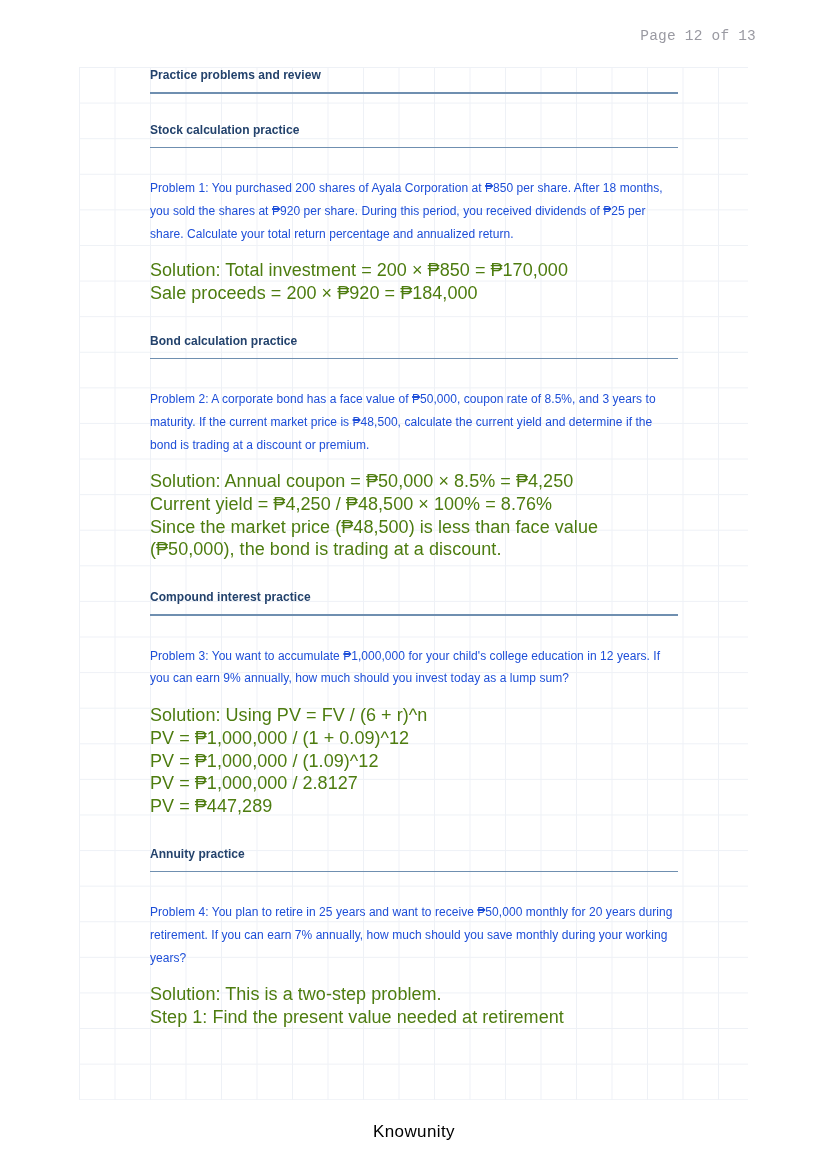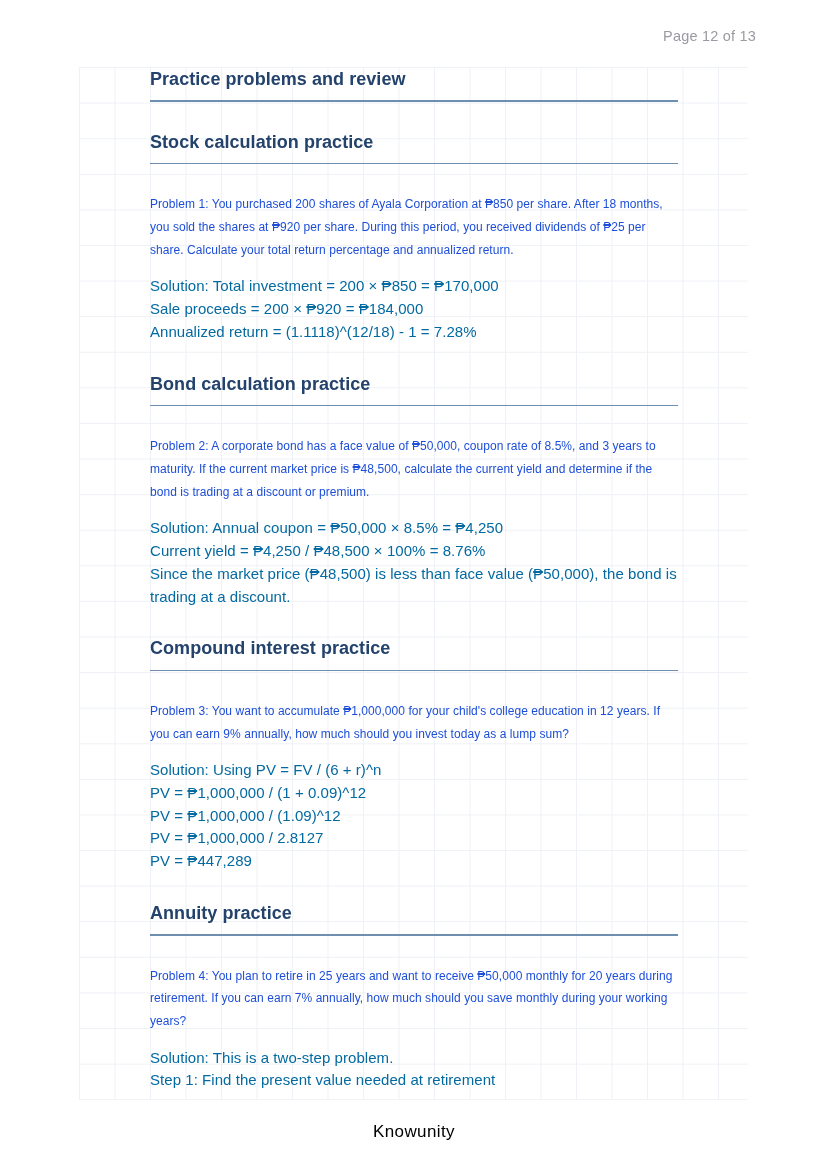--- a/index.html
+++ b/index.html
@@ -14,21 +14,21 @@
     position: relative;
     overflow: hidden;
     -webkit-font-smoothing: antialiased;
   }
 
   
   .page-header {
     position: absolute;
     top: 28px;
     right: 72px;
-    font-family: Liberation Sans, sans-serif;
+    font-family: Liberation Mono, monospace;
     font-size: 14.5px;
     color: #9a9aa2;
     letter-spacing: 0.2px;
     white-space: nowrap;
   }
 
   
   .sheet {
     position: absolute;
     left: 79px;
@@ -48,21 +48,21 @@
     position: absolute;
     left: 150px;
     top: 67px;
     width: 528px;
     height: 1033px;
   }
 
   .block { margin: 0; padding: 0; }
 
   h2.heading {
-    font-size: 18px;
+    font-size: 12px;
     font-weight: bold;
     color: #23426c;
     margin: 0;
     padding: 0;
     line-height: 1.35;
     letter-spacing: 0.05px;
   }
   .rule {
     width: 100%;
     height: 1.4px;
@@ -72,22 +72,22 @@
 
   p.para {
     font-size: 12px;
     color: #1d4ed8;
     line-height: 22.7px;
     margin: 0;
     letter-spacing: 0.05px;
   }
 
   .calc-line {
-    font-size: 15px;
-    color: #0369a1;
+    font-size: 18px;
+    color: #4d7c0f;
     line-height: 22.7px;
     letter-spacing: 0.05px;
     white-space: nowrap;
   }
   .calc-line.wrap { white-space: normal; }
 
   
   .sp-head-to-para  { height: 29px; }
   .sp-para-to-calc  { height: 14px; }
   .sp-calc-to-head  { height: 28px; }
@@ -121,21 +121,20 @@
   <div class="sp-calc-to-head"></div>
 
   <div class="block">
     <h2 class="heading">Stock calculation practice</h2>
     <div class="rule"></div>
     <div class="sp-head-to-para"></div>
     <p class="para">Problem 1: You purchased 200 shares of Ayala Corporation at ₱850 per share. After 18 months, you sold the shares at ₱920 per share. During this period, you received dividends of ₱25 per share. Calculate your total return percentage and annualized return.</p>
     <div class="sp-para-to-calc"></div>
     <div class="calc-line">Solution: Total investment = 200 × ₱850 = ₱170,000</div>
     <div class="calc-line">Sale proceeds = 200 × ₱920 = ₱184,000</div>
-    <div class="calc-line">Annualized return = (1.1118)^(12/18) - 1 = 7.28%</div>
   </div>
 
   <div class="sp-calc-to-head"></div>
 
   <div class="block">
     <h2 class="heading">Bond calculation practice</h2>
     <div class="rule"></div>
     <div class="sp-head-to-para"></div>
     <p class="para">Problem 2: A corporate bond has a face value of ₱50,000, coupon rate of 8.5%, and 3 years to maturity. If the current market price is ₱48,500, calculate the current yield and determine if the bond is trading at a discount or premium.</p>
     <div class="sp-para-to-calc"></div>

